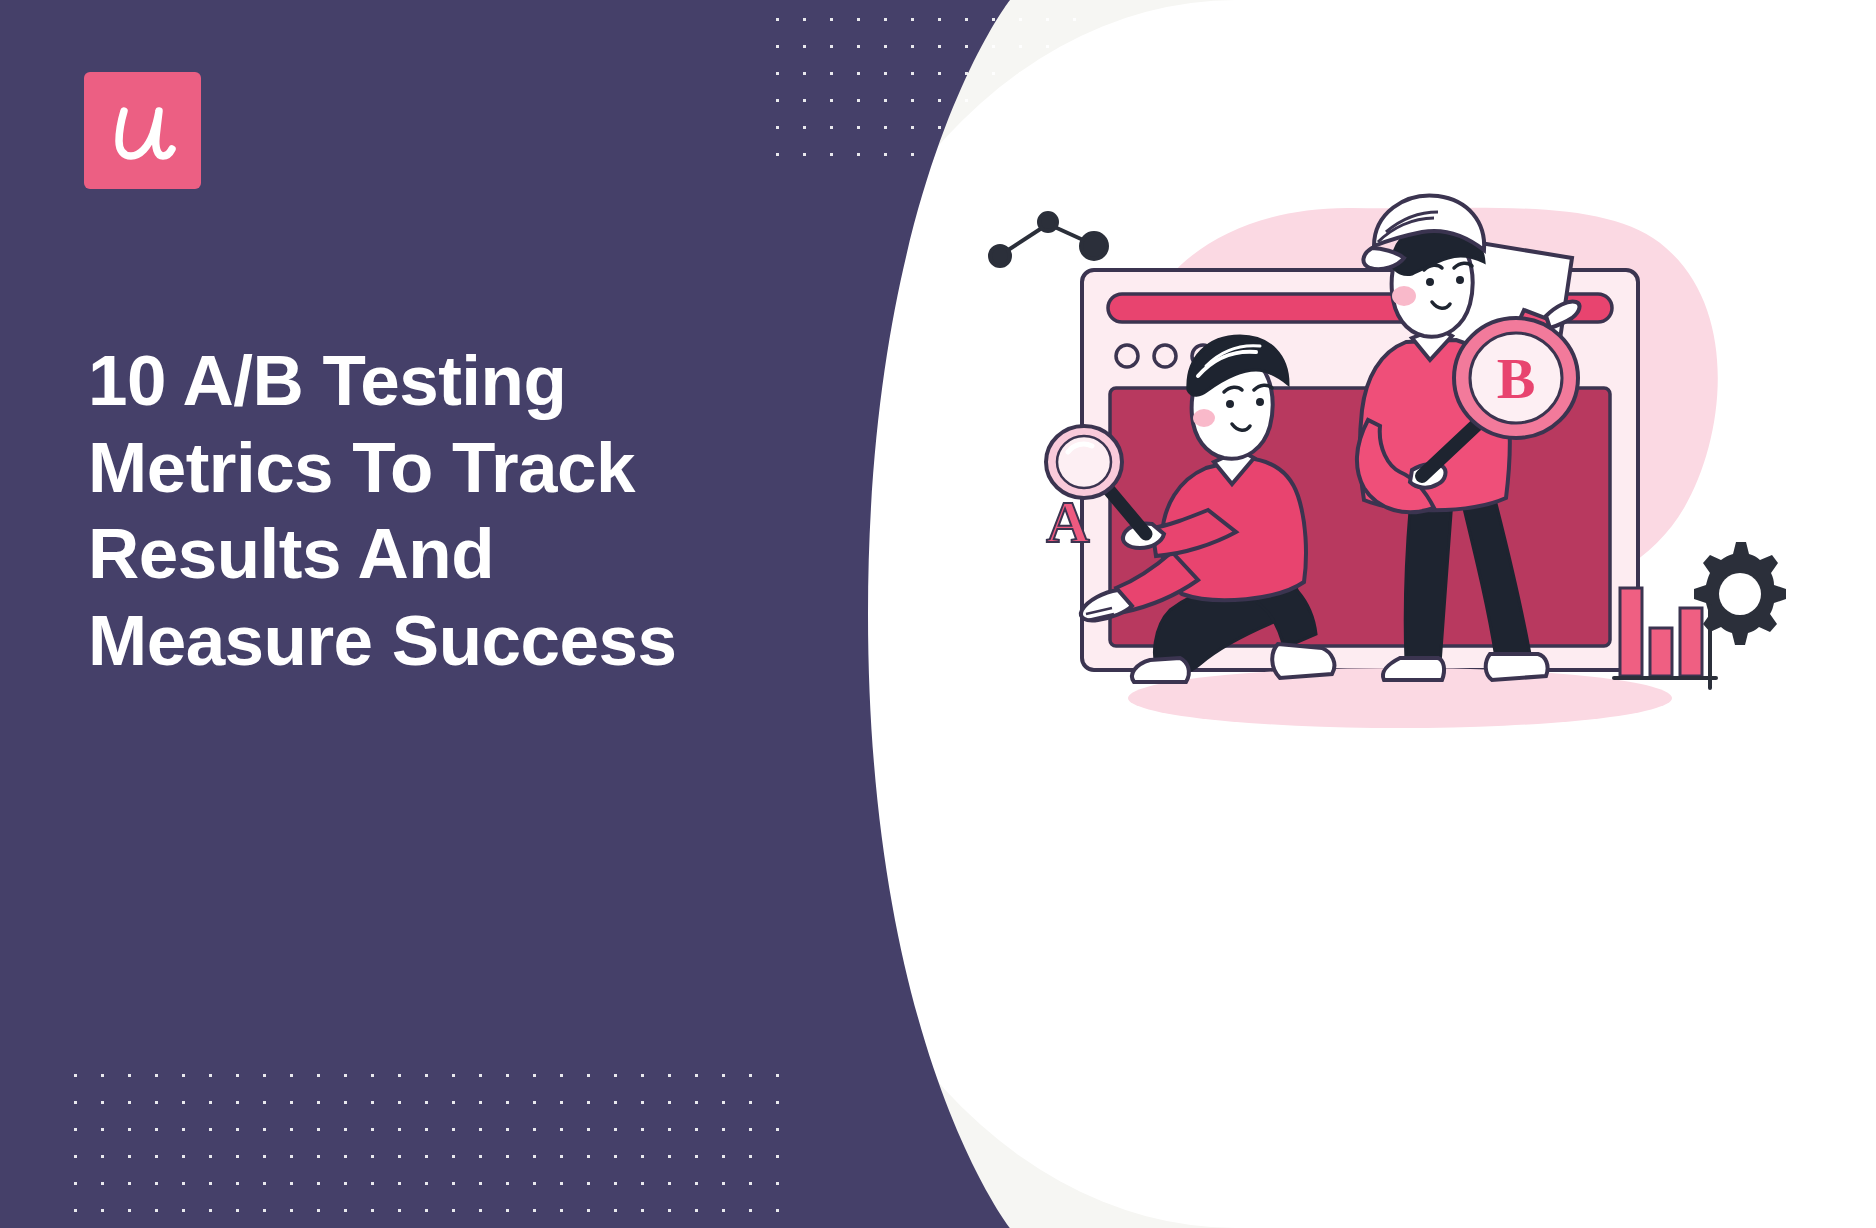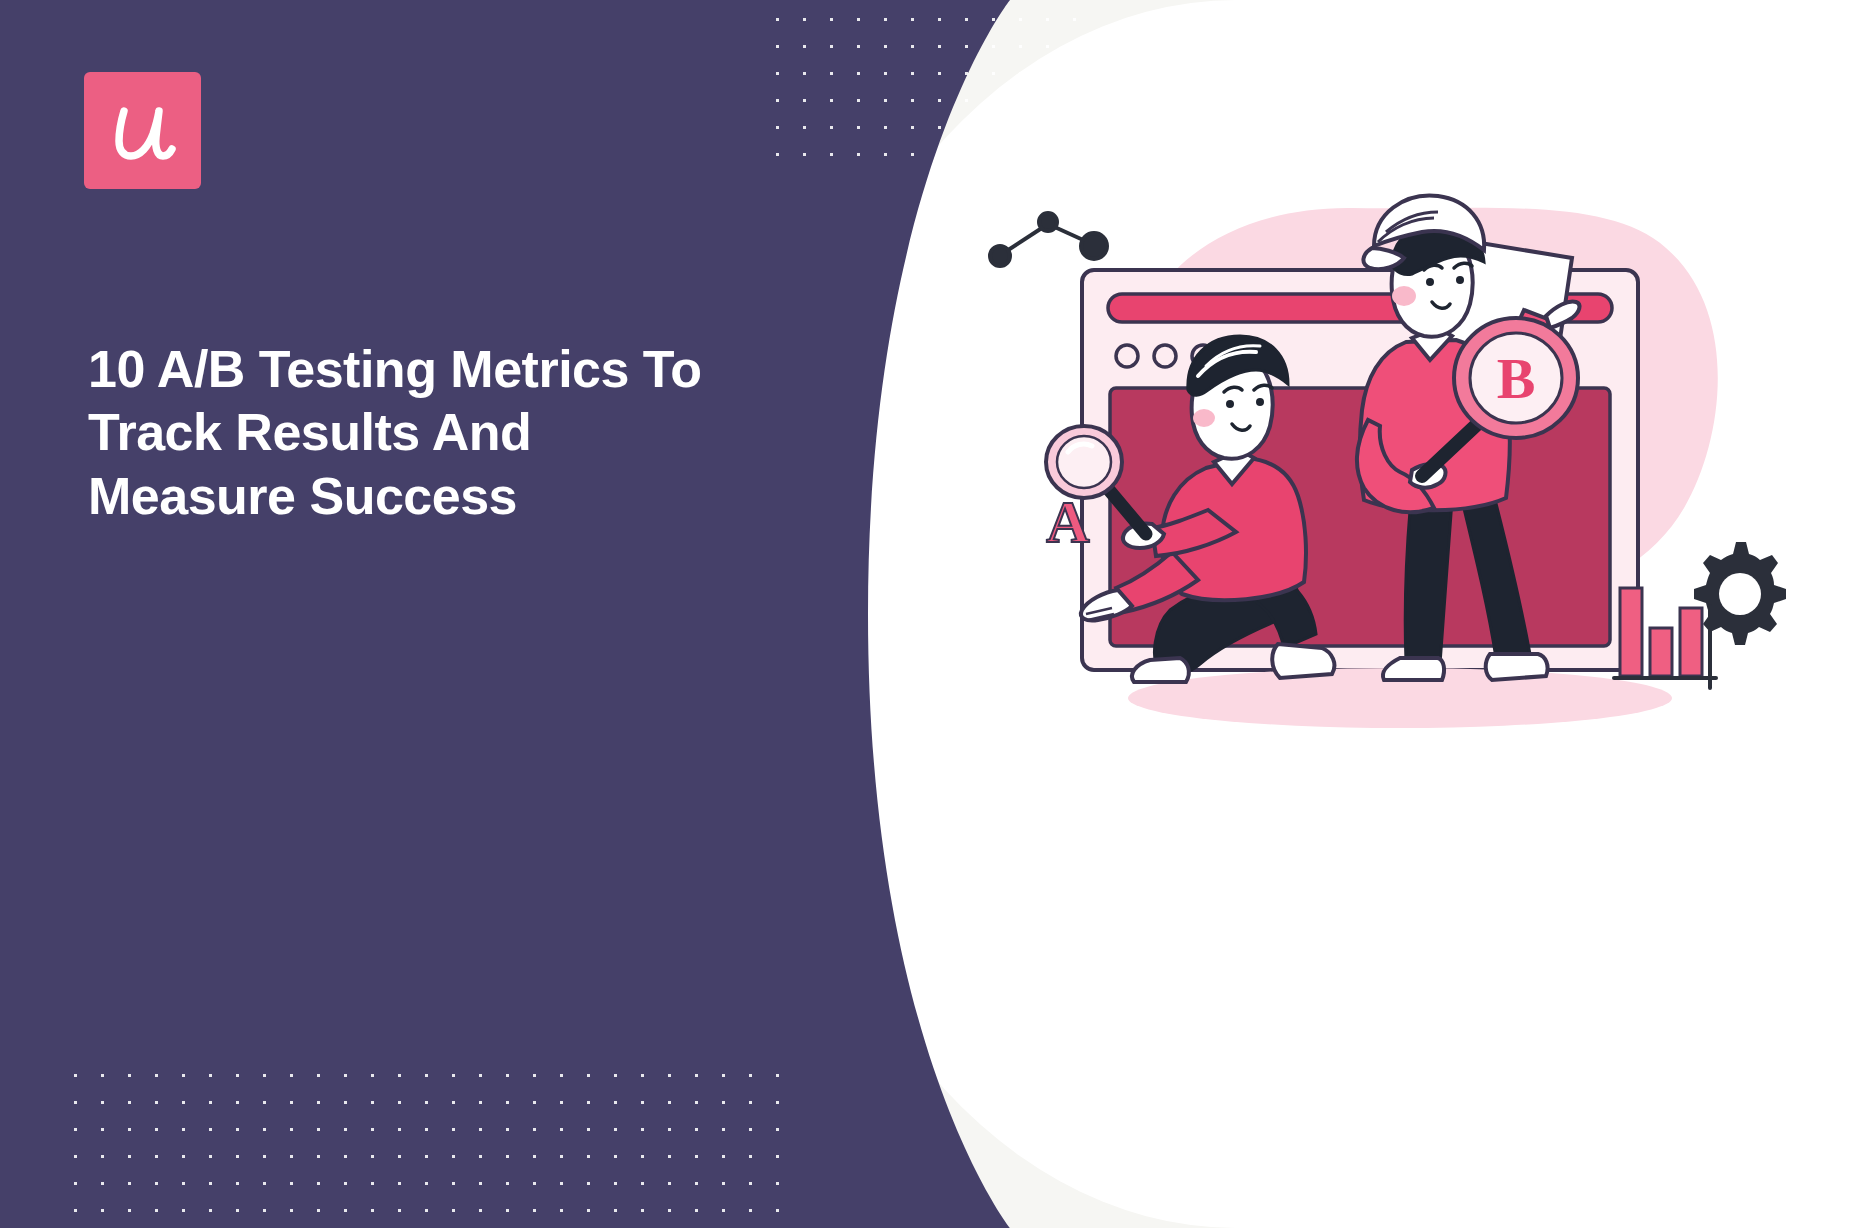--- a/index.html
+++ b/index.html
@@ -61,21 +61,21 @@
   }
   .logo svg{ display:block; }
 
   
   .headline{
     position:absolute; left:88px; top:338px;
     width:640px;
     color:#ffffff;
     font-family:"Liberation Sans", sans-serif;
     font-weight:700;
-    font-size:52px;
+    font-size:71px;
     line-height:1.22;
     letter-spacing:-0.5px;
     white-space:pre-line;
   }
 
   
   .illus{
     position:absolute; left:960px; top:170px;
     width:880px; height:600px;
   }

